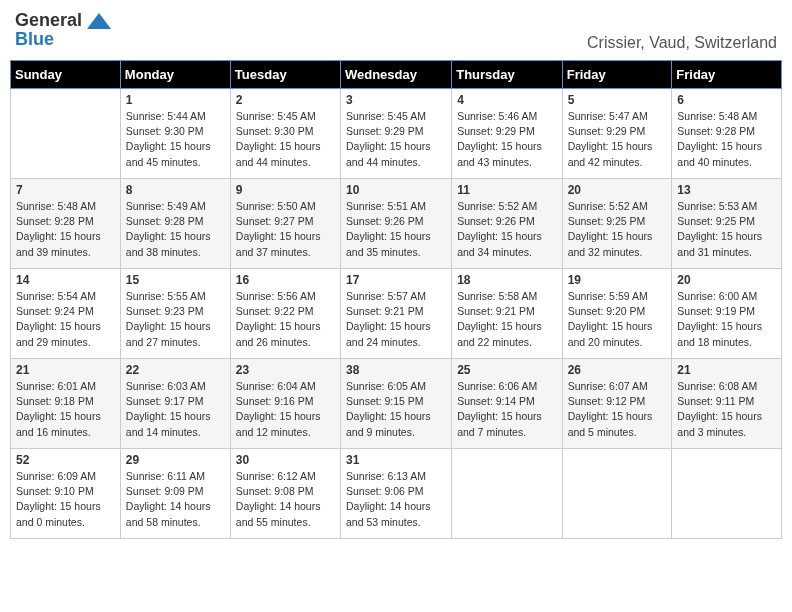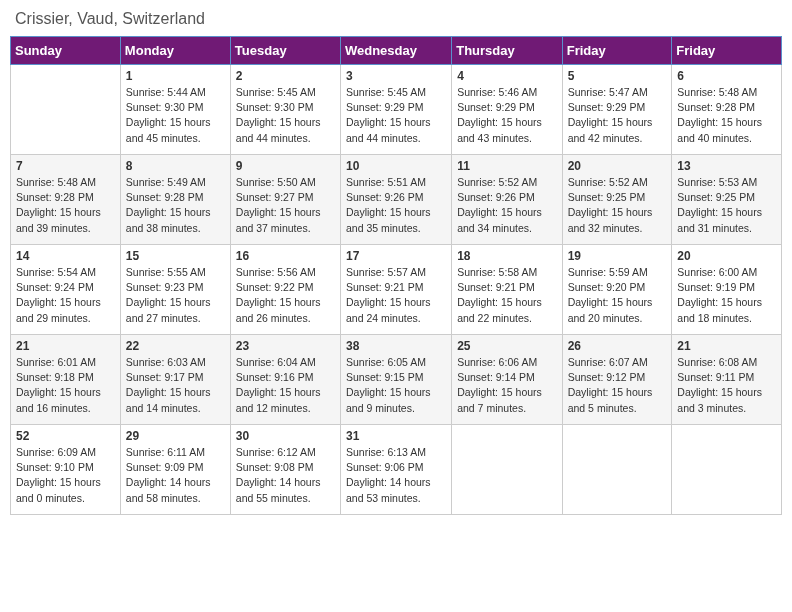--- a/index.html
+++ b/index.html
@@ -46,28 +46,29 @@
       text-align: right;
     }
     .main-title {
       font-size: 36px;
       font-weight: bold;
       color: #333;
     }
     .subtitle {
       font-size: 16px;
       color: #555;
+      margin-top: 24px;
     }
     .calendar {
       width: 100%;
       border-collapse: collapse;
       font-size: 11px;
     }
     .calendar thead th {
-      background-color: #701a75;
+      background-color: #000000;
       color: #fff;
       padding: 6px 4px;
       text-align: left;
       font-size: 13px;
       font-weight: bold;
       border: 1px solid #5a90cc;
     }
     .calendar tbody td {
       vertical-align: top;
       padding: 4px 5px;
@@ -92,20 +93,29 @@
       color: #333;
     }
     .empty-cell {
       background: #fff !important;
     }
   </style>
 </head>
 <body>
 
 <div class="header">
+  <div class="logo">
+    <div class="logo-top">
+      <span class="logo-general">General</span>
+      <svg class="logo-blue-icon" viewBox="0 0 28 20">
+        <polygon points="14,2 26,18 2,18" fill="#2a7ab8"></polygon>
+      </svg>
+    </div>
+    <span class="logo-blue">Blue</span>
+  </div>
   <div class="title-block">
     <div class="subtitle">Crissier, Vaud, Switzerland</div>
   </div>
 </div>
 
 <table class="calendar">
   <thead>
     <tr>
     <th>Sunday</th>
         <th>Monday</th>

